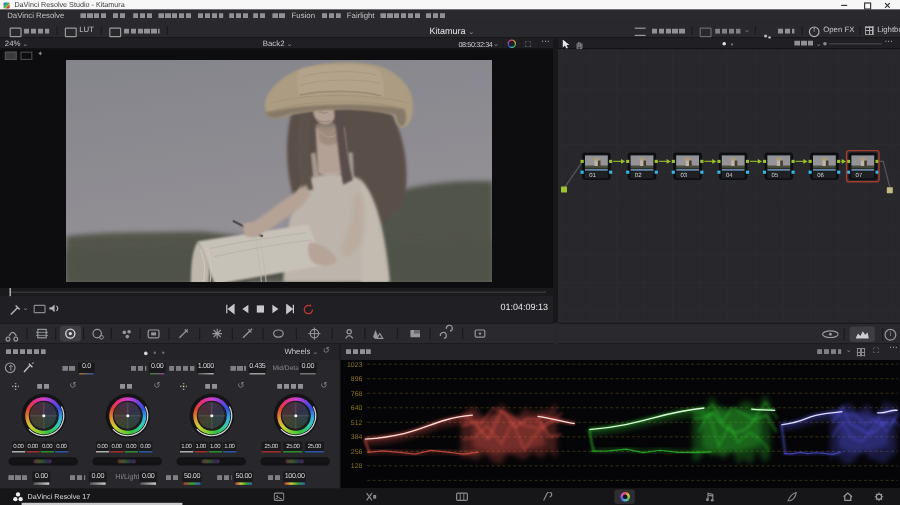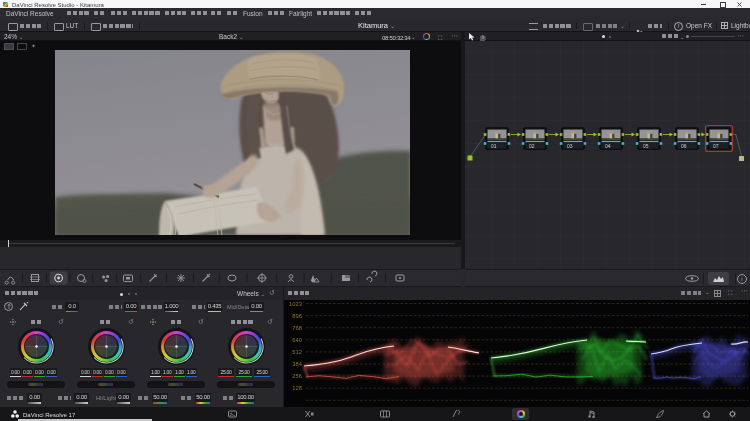--- a/index.html
+++ b/index.html
@@ -169,20 +169,43 @@
 <path d="M147,137 C153,133 162,135 166,141 C164,147 155,150 149,146 Z" fill="#c2aa98" filter="url(#vb1)"></path>
 <rect width="355" height="185" fill="#918f94" opacity="0.26"></rect>
 </svg></div>
 </div>
 
 <div class="abs" style="left:0;top:240px;width:461px;height:7px;background:#1a1a1d;">
   <div class="abs" style="left:8px;top:3px;width:447px;height:1px;background:#3c3c40;"></div>
   <div class="abs" style="left:8px;top:0px;width:1px;height:7px;background:#d0d0d2;"></div>
 </div>
 
+<div class="abs" style="left:0;top:247px;width:461px;height:22px;background:#202024;">
+  <svg class="abs" style="left:8px;top:6px;" width="10" height="10">
+        <path d="M1,9 L7,3 M5,1.5 L8.5,5" stroke="#b5b5b7" stroke-width="1.2" fill="none"></path>
+      </svg>
+  <div class="txt" style="left:19px;top:6px;color:#909092;font-size:5.5px;">⌄</div>
+  <div class="abs" style="left:28px;top:7px;width:8px;height:5px;border:1px solid #8a8a8c;border-radius:1px;"></div>
+  <svg class="abs" style="left:41px;top:5.5px;" width="9" height="9">
+        <path d="M0,3 L2,3 L4.5,0.8 L4.5,7.2 L2,5 L0,5 Z" fill="#b5b5b7"></path>
+        <path d="M6,2 C7.5,3 7.5,5 6,6" stroke="#b5b5b7" stroke-width="1" fill="none"></path>
+      </svg>
+  <svg class="abs" style="left:188px;top:6px;" width="80" height="10">
+    <path d="M1,1 L1,8 M7,1 L2.5,4.5 L7,8 Z" stroke="#c8c8ca" fill="#c8c8ca" stroke-width="1"></path>
+    <path d="M19,1 L14,4.5 L19,8 Z" fill="#c8c8ca"></path>
+    <rect x="26" y="1.5" width="6" height="6" fill="#c8c8ca"></rect>
+    <path d="M39,1 L44,4.5 L39,8 Z" fill="#c8c8ca"></path>
+    <path d="M51,1 L55.5,4.5 L51,8 Z M56.5,1 L56.5,8" stroke="#c8c8ca" fill="#c8c8ca" stroke-width="1"></path>
+    <g stroke="#c53a2e" fill="none" stroke-width="1.1">
+          <circle cx="69" cy="5" r="3.4" stroke-dasharray="16 6"></circle>
+          <path d="M69,1.6 l2.2,-1 l0,2 z" fill="#d0392e" stroke="none"></path>
+        </g>
+  </svg>
+  <div class="txt" style="left:417px;top:5px;color:#e8e8ea;font-size:7.5px;">01:04:09:13</div>
+</div>
 
 <div class="abs" id="nodepanel" style="left:465px;top:41px;width:285px;height:228px;background:#28282c;
   background-image:linear-gradient(#2b2b2f 1px,transparent 1px),linear-gradient(90deg,#2b2b2f 1px,transparent 1px);
   background-size:23px 23px;background-position:3px 10px;">
       <svg width="285" height="227" style="position:absolute;left:0;top:0;">
         <defs>
           <linearGradient id="thsky" x1="0" y1="0" x2="0" y2="1">
             <stop offset="0" stop-color="#8f9297"></stop>
             <stop offset="0.75" stop-color="#999499"></stop>
             <stop offset="0.78" stop-color="#4a4f3e"></stop>

